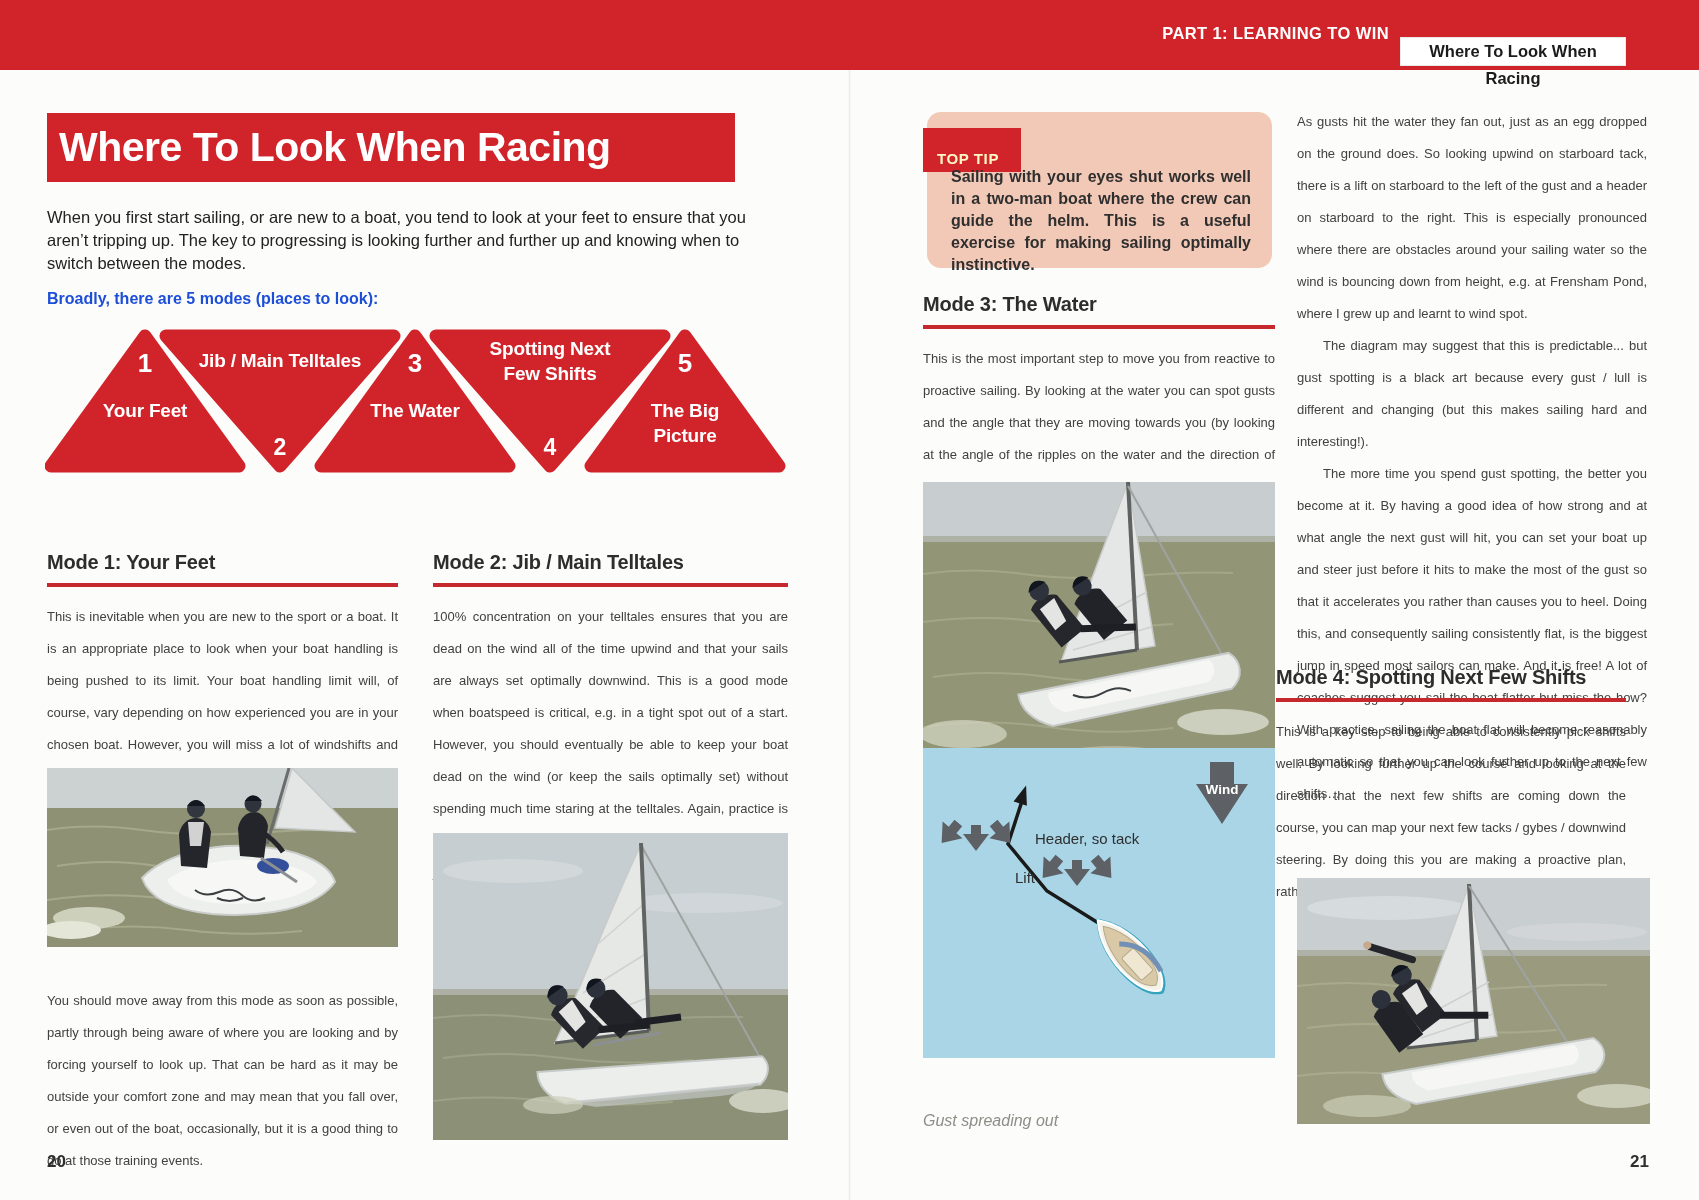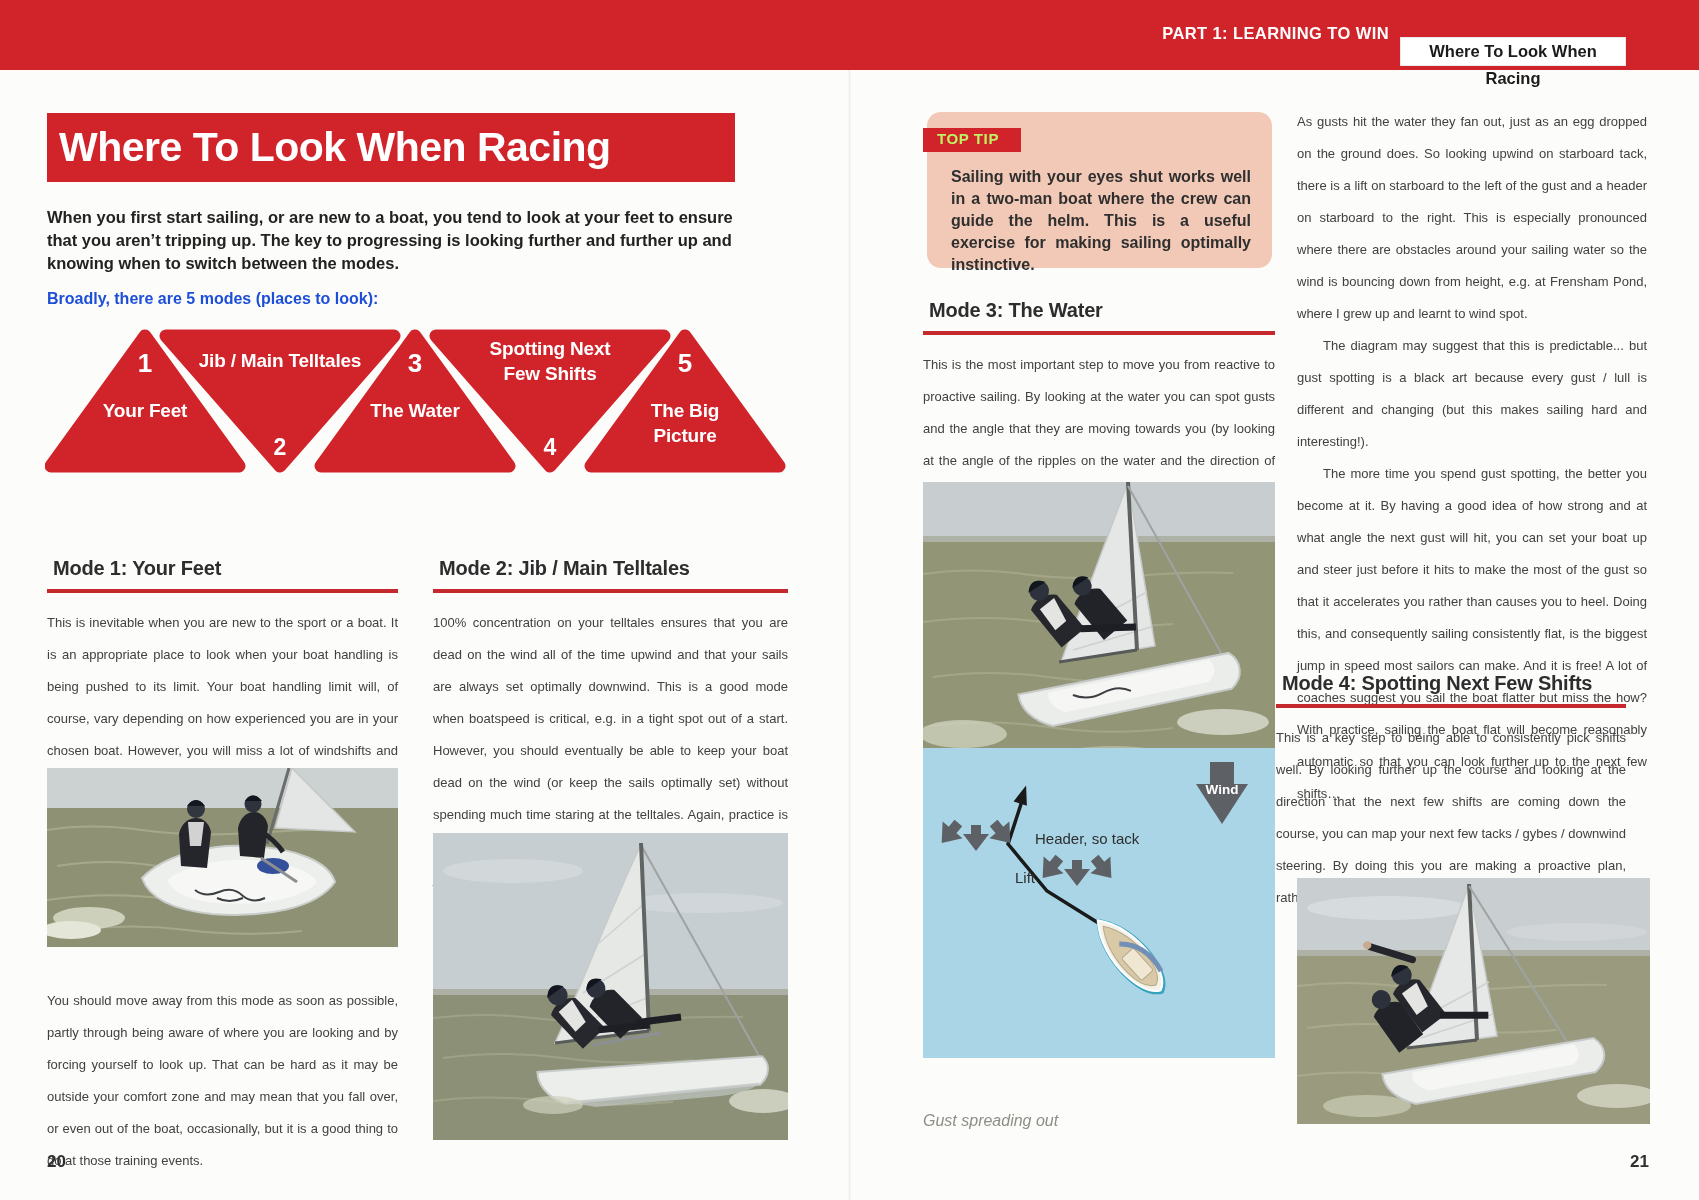--- a/index.html
+++ b/index.html
@@ -18,40 +18,40 @@
   .topbar{position:absolute;left:0;top:0;width:1699px;height:70px;background:var(--red);}
   .part-label{position:absolute;right:310px;top:24px;color:#fff;font-weight:bold;font-size:16.5px;letter-spacing:.4px;}
   .chapter-box{position:absolute;left:1400px;top:37px;width:226px;height:29px;background:#fff;
                border:1px solid #e9e9e9;color:#1b1b1b;font-weight:bold;font-size:16.5px;
                text-align:center;line-height:27px;}
   .gutter{position:absolute;left:848px;top:70px;width:3px;height:1130px;
           background:linear-gradient(to right,rgba(0,0,0,0),rgba(0,0,0,.06),rgba(0,0,0,0));}
   
   .title-banner{position:absolute;left:47px;top:113px;width:688px;height:69px;background:var(--red);
                 color:#fff;font-weight:bold;font-size:41px;line-height:69px;padding-left:12px;letter-spacing:-.5px;}
-  .intro{position:absolute;left:47px;top:206px;width:705px;margin:0;font-weight:bold;font-size:16.5px;
+  .intro{position:absolute;left:47px;top:206px;width:705px;margin:0;font-weight:normal;font-size:16.5px;
          line-height:23px;color:#222;}
   .modes-lead{position:absolute;left:47px;top:290px;width:705px;margin:0;font-weight:bold;font-size:16px;color:#1d4ed8;}
   .tri-row{position:absolute;left:45px;top:322px;width:745px;height:158px;}
   .tri-row svg{position:absolute;left:0;top:0;}
   .tri-text{position:absolute;color:#fff;font-weight:bold;text-align:center;pointer-events:none;}
   .tri-num{font-size:26px;}
   .tri-num-sm{font-size:23px;}
   .tri-label{font-size:19px;line-height:25px;letter-spacing:-.2px;}
   .col{position:absolute;}
-  .mode-heading{margin:6px;font-size:20px;font-weight:bold;color:var(--head-ink);letter-spacing:-.2px;}
+  .mode-heading{margin:0;font-size:20px;font-weight:bold;color:var(--head-ink);letter-spacing:-.2px;}
   .mode-rule{height:4px;background:var(--rule-red);margin-top:9px;}
   .body-text{margin:0;font-size:13px;line-height:32px;text-align:justify;color:var(--ink);}
   .body-text.indent{text-indent:26px;}
   .photo{position:absolute;overflow:hidden;}
   .photo svg{display:block;width:100%;height:100%;}
   
   .toptip{position:absolute;left:927px;top:112px;width:345px;height:156px;background:var(--pink);border-radius:14px;}
-  .toptip-label{position:absolute;left:-4px;top:16px;background:var(--red);color:#bef264;font-weight:bold;
-                font-size:15px;letter-spacing:.6px;padding:2px 22px 5px 14px;}
+  .toptip-label{position:absolute;left:-4px;top:16px;background:var(--red);color:#fef9c3;font-weight:bold;
+                font-size:15px;letter-spacing:.6px;padding:22px 22px 5px 14px;}
   .toptip-text{position:absolute;left:24px;top:54px;width:300px;margin:0;font-weight:bold;font-size:16px;
                line-height:22px;text-align:justify;color:#2f2f2f;}
   .caption{position:absolute;font-style:italic;font-size:16px;color:#8e8d86;}
   .pagenum{position:absolute;font-weight:bold;font-size:17px;color:#2f2f2f;}
 </style>
 </head>
 <body>
 
 <div class="spread">
 

